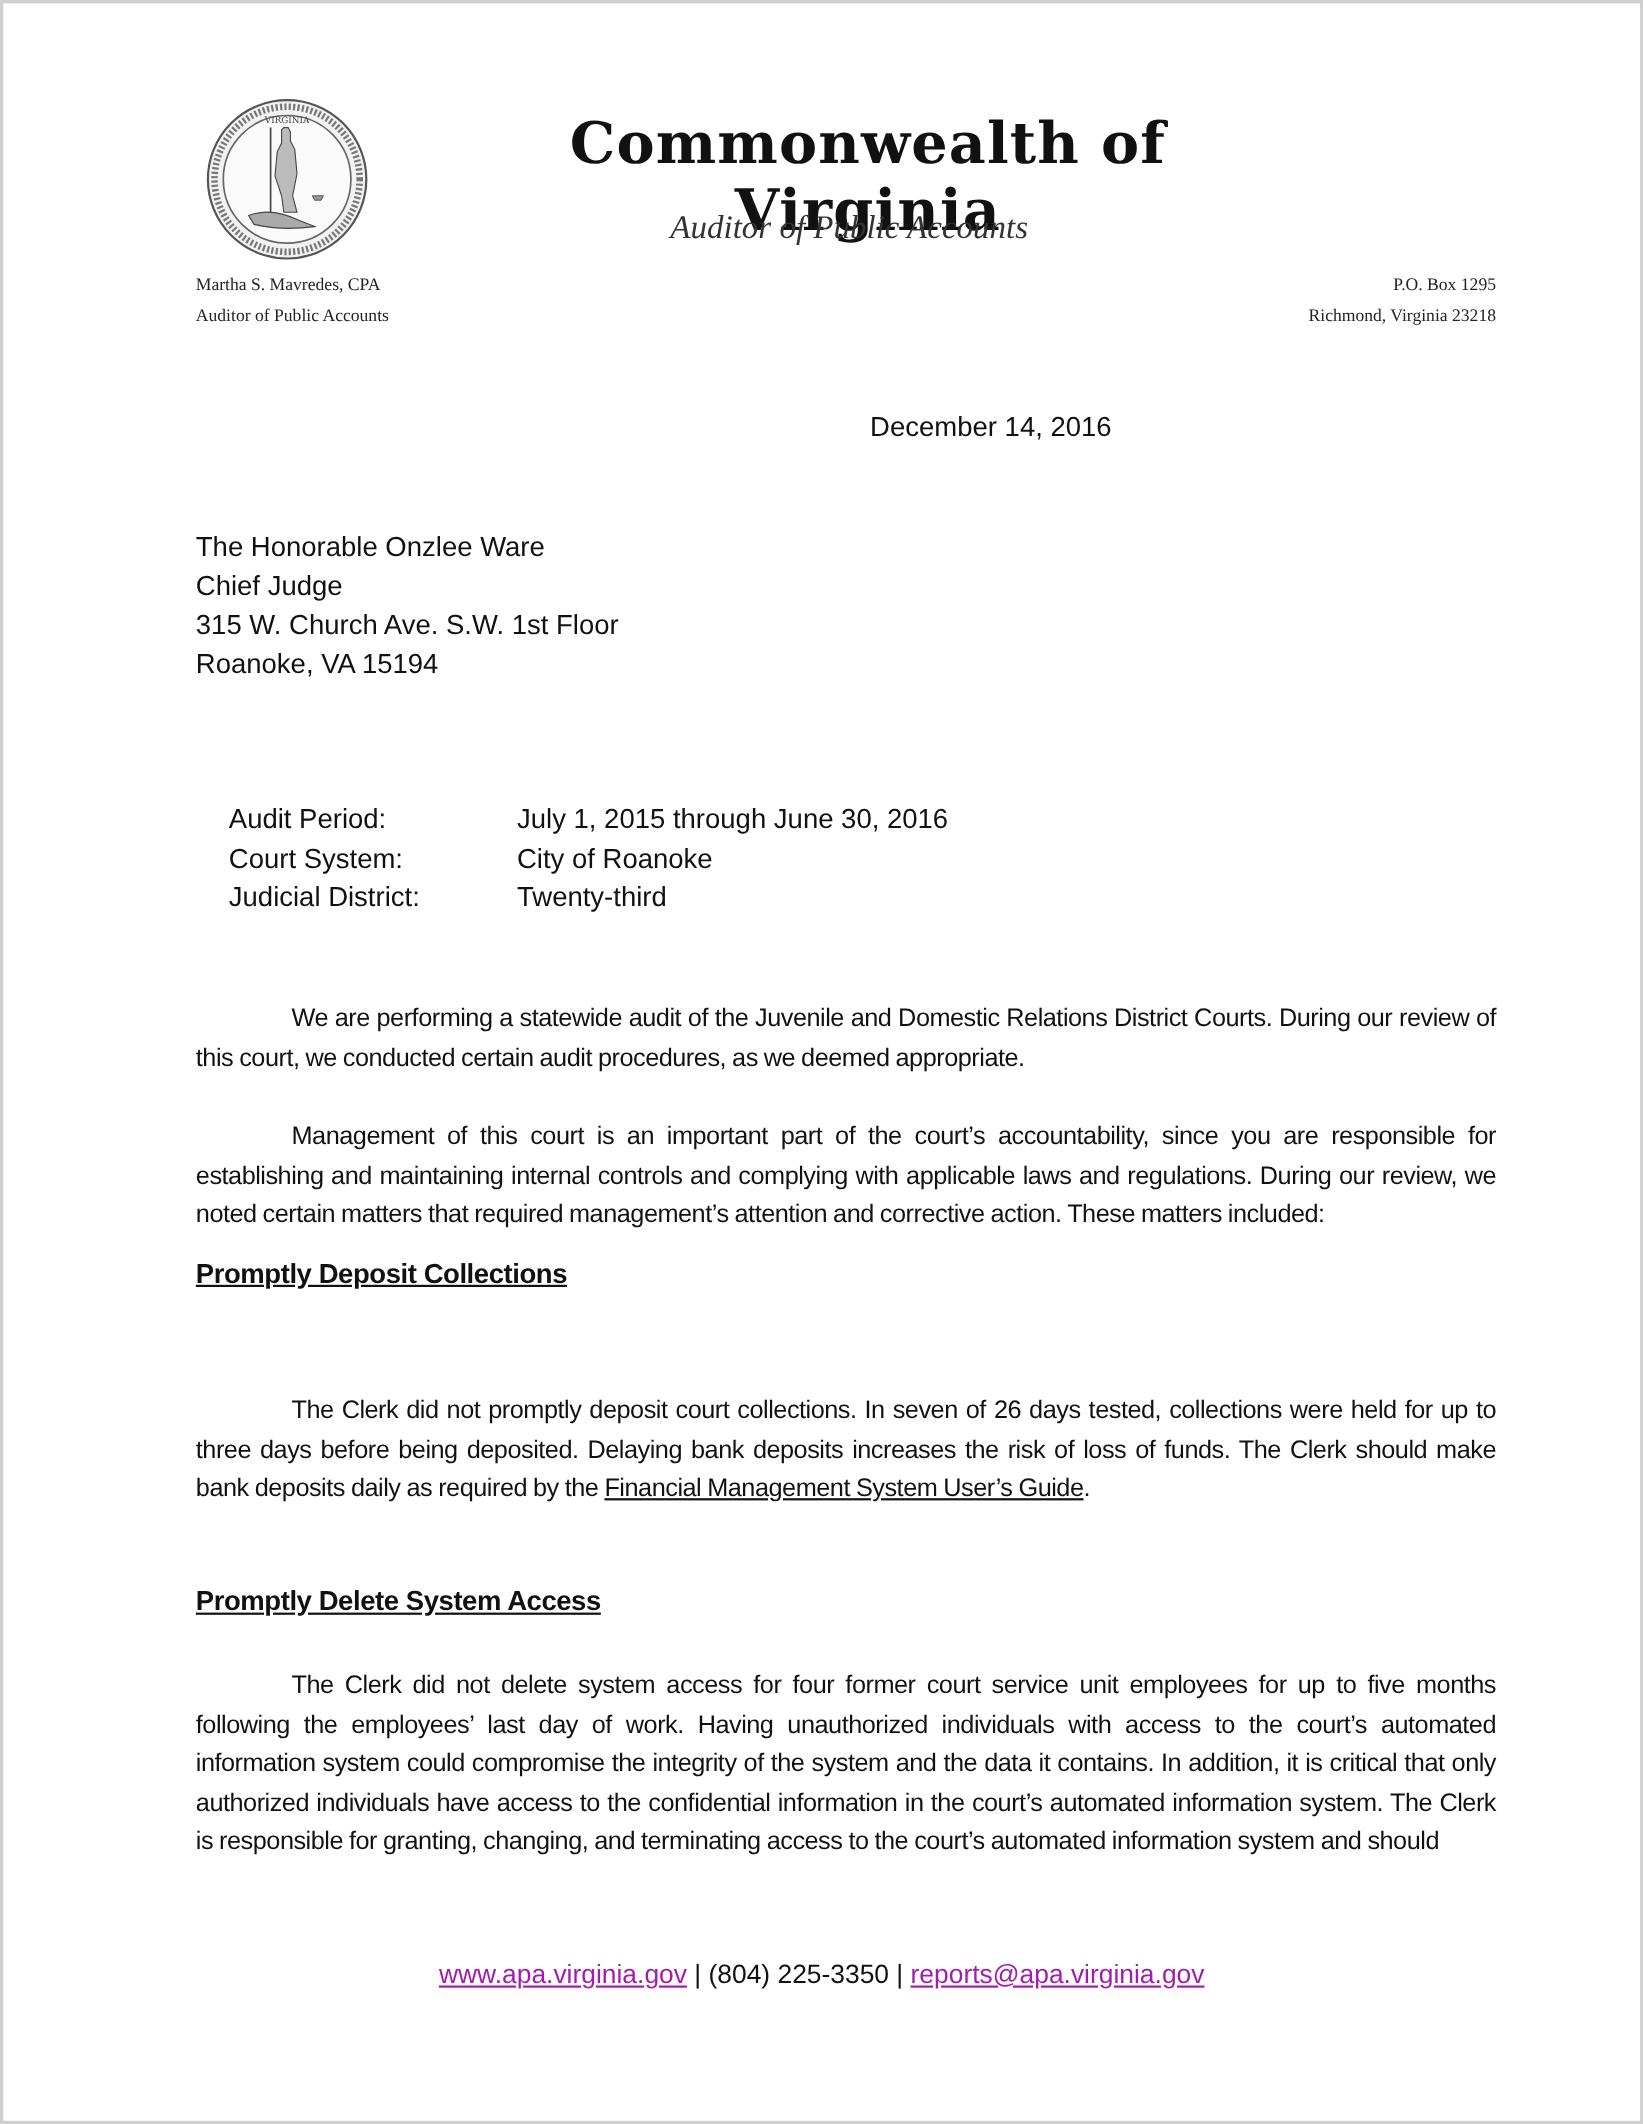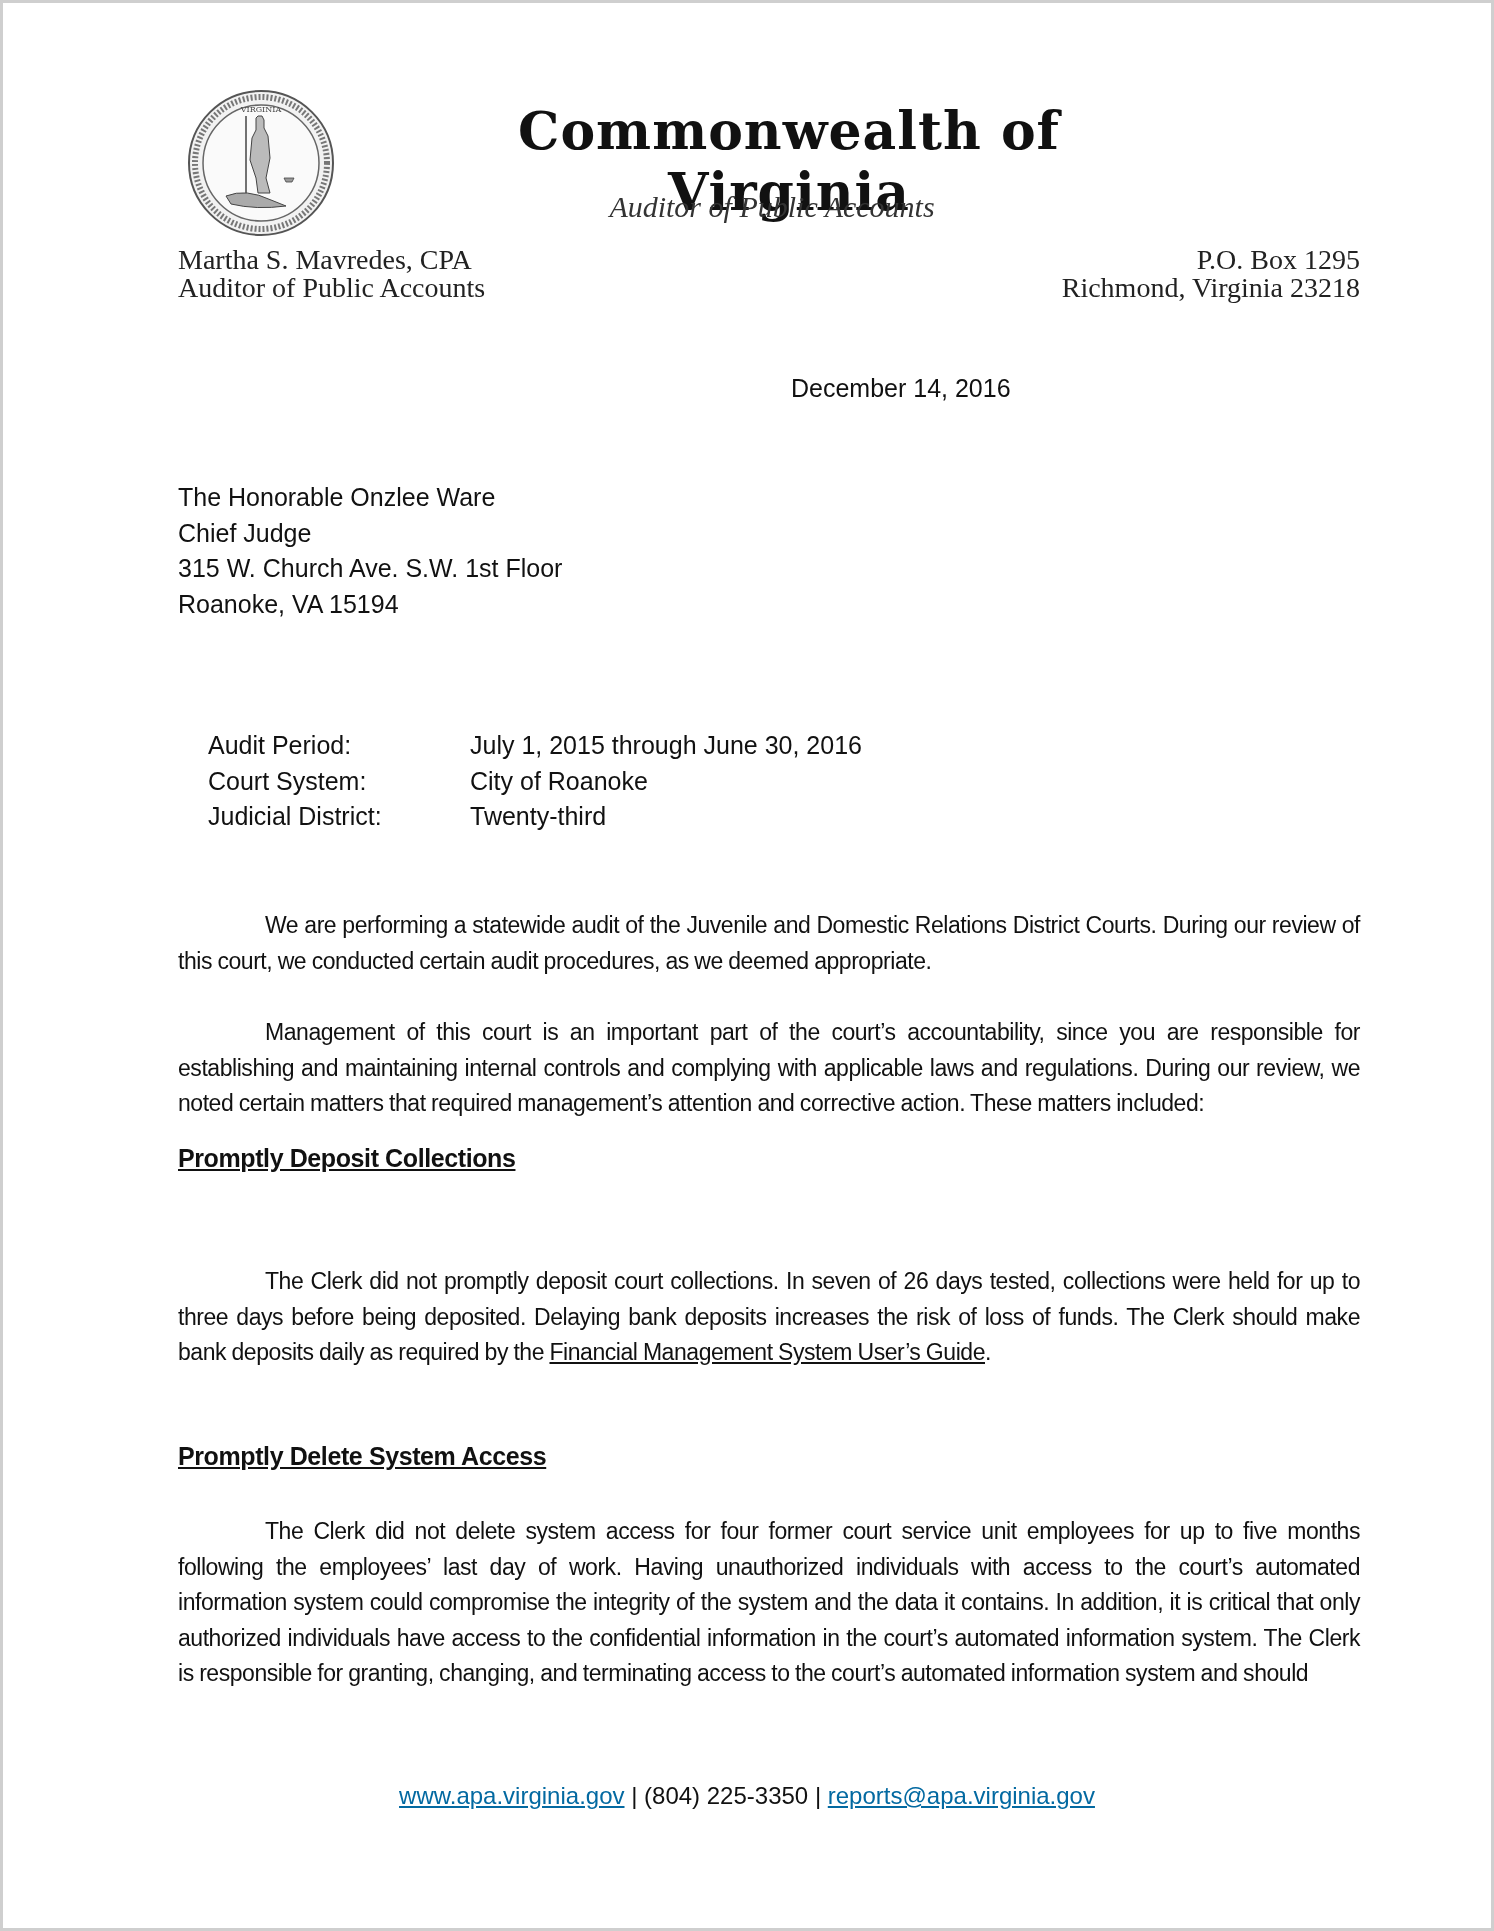--- a/index.html
+++ b/index.html
@@ -15,21 +15,21 @@
   .title {
     position:absolute; left:469px; top:100px; width:640px; text-align:center;
     font-family:"DejaVu Serif", "Liberation Serif", serif; font-weight:bold;
     font-size:52px; letter-spacing:1px; color:#111;
   }
   .subtitle {
     position:absolute; left:452px; top:190px; width:640px; text-align:center;
     font-family:"Liberation Serif", serif; font-style:italic; font-size:30px; color:#333;
   }
   .hdr-left, .hdr-right {
-    position:absolute; top:246px; font-family:"Liberation Serif", serif; font-size:28px;
+    position:absolute; top:246px; font-family:"Liberation Serif", serif; font-size:16px;
     line-height:28px; color:#222;
   }
   .hdr-left { left:178px; }
   .hdr-right { right:134px; text-align:right; }
   .date { position:absolute; left:791px; top:374px; font-size:25px; }
   .body-text { font-size:25px; line-height:35.6px; }
   .recipient { position:absolute; left:178px; top:480px; }
   .recipient div, .info-row { height:35.6px; }
   .info { position:absolute; left:178px; top:728px;margin-left:30px; }
   .info-row { position:relative; width:1000px; }
@@ -41,21 +41,21 @@
   }
   .para .indent { display:inline-block; width:87px; }
   .heading {
     position:absolute; left:178px; font-size:25px; font-weight:bold; text-decoration:underline;
     letter-spacing:-0.4px;
   }
   .u { text-decoration:underline; }
   .footer {
     position:absolute; left:0; width:1494px; top:1782px; text-align:center; font-size:24px;
   }
-  .footer a { color:#0369a1; text-decoration:underline; }
+  .footer a { color:#a21caf; text-decoration:underline; }
   .footer .sep { color:#111; }
 </style>
 </head>
 <body>
 
 <div class="page-frame"></div>
 
 <svg class="seal" viewBox="0 0 150 150">
   <circle cx="75" cy="75" r="72" fill="#f2f2f2" stroke="#555" stroke-width="2"></circle>
   <circle cx="75" cy="75" r="66" fill="none" stroke="#777" stroke-width="6" stroke-dasharray="2 2"></circle>

